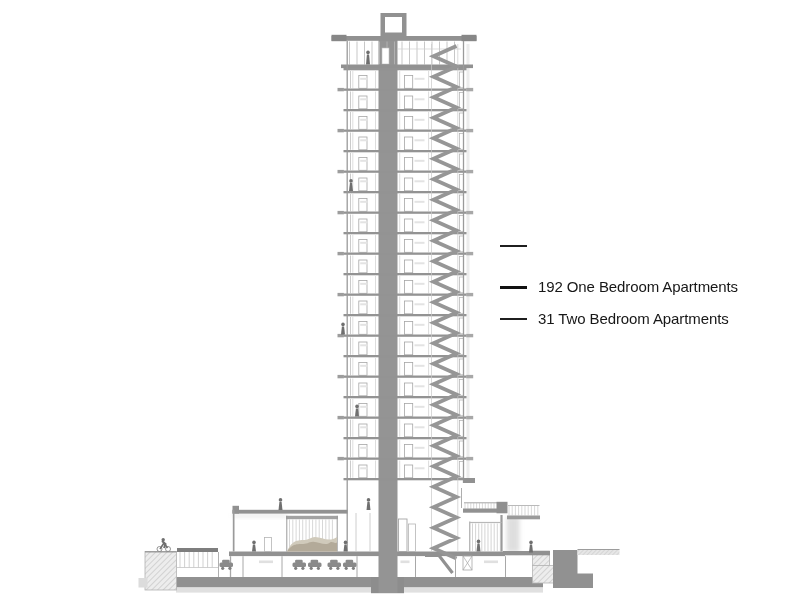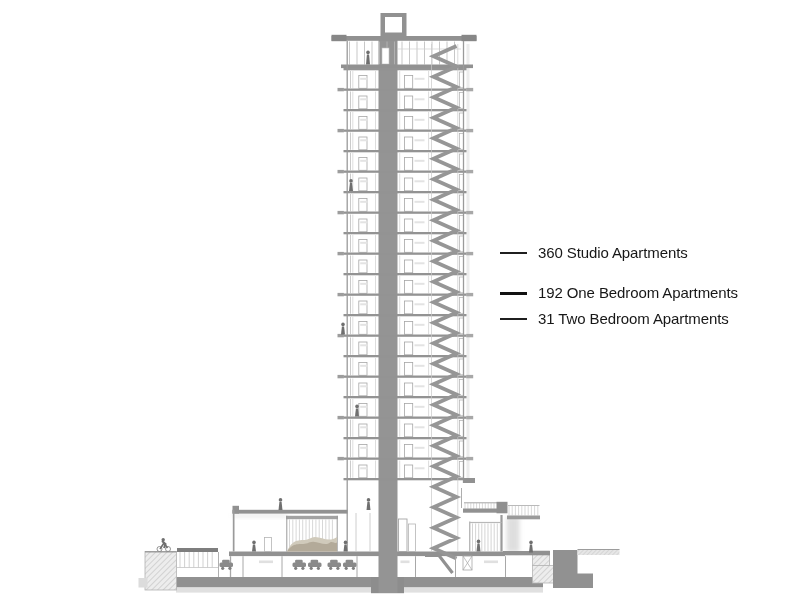--- a/index.html
+++ b/index.html
@@ -551,23 +551,22 @@
     <circle cx="168" cy="549" r="2.5" fill="none" stroke="#8a8a8a" stroke-width="0.9"></circle>
     <path d="M160,549 L164,543 L167.5,548" fill="none" stroke="#6f6f6f" stroke-width="1.6"></path>
     <circle cx="163.2" cy="539.8" r="1.7" fill="#6f6f6f"></circle>
     <path d="M162,541 L165.5,544 L164,548" fill="none" stroke="#6f6f6f" stroke-width="2"></path>
   </g>
 </svg>
 
   <div>
     <div class="legend-row" style="left:500px;top:245px;">
       <span class="legend-line thin"></span>
-      <span class="legend-label">360 Studio Apartments</span>
     </div>
-    <div class="legend-row" style="left:500px;top:285px;text-align:right;">
+    <div class="legend-row" style="left:500px;top:279px;text-align:right;">
       <span class="legend-line thick"></span>
       <span class="legend-label">192 One Bedroom Apartments</span>
     </div>
     <div class="legend-row" style="left:500px;top:311px;">
       <span class="legend-line thin"></span>
       <span class="legend-label">31 Two Bedroom Apartments</span>
     </div>
   </div>
 </div>
 

